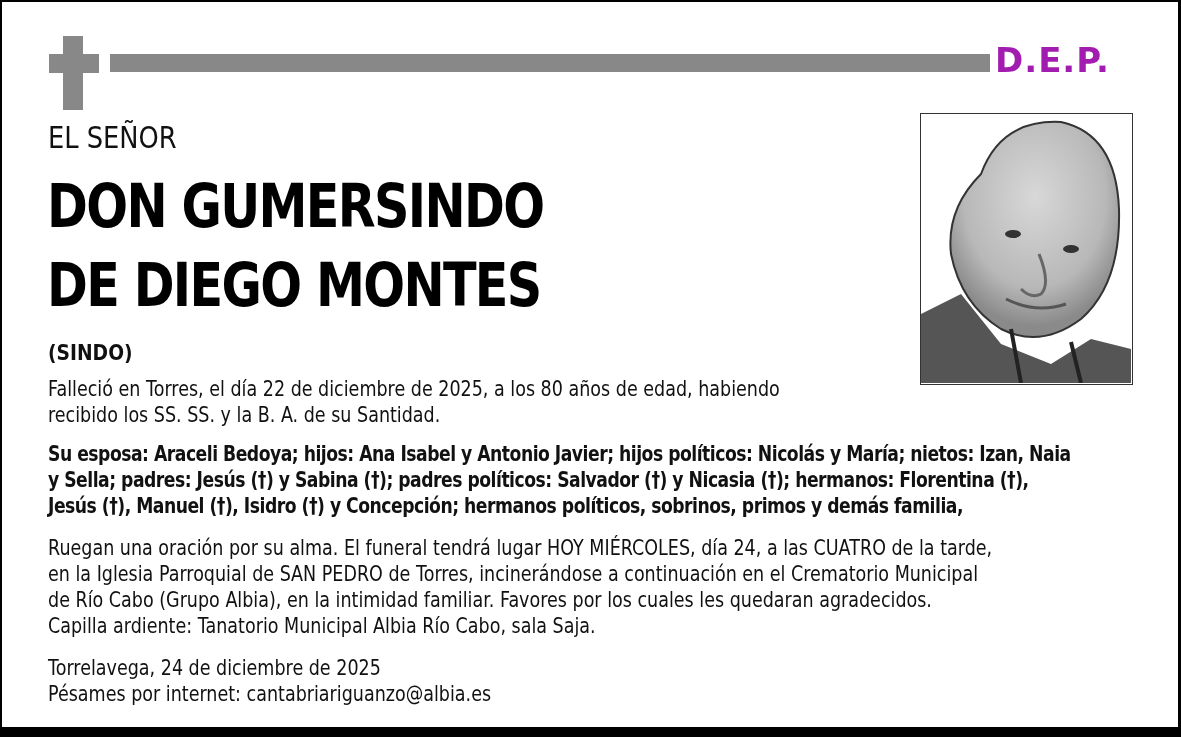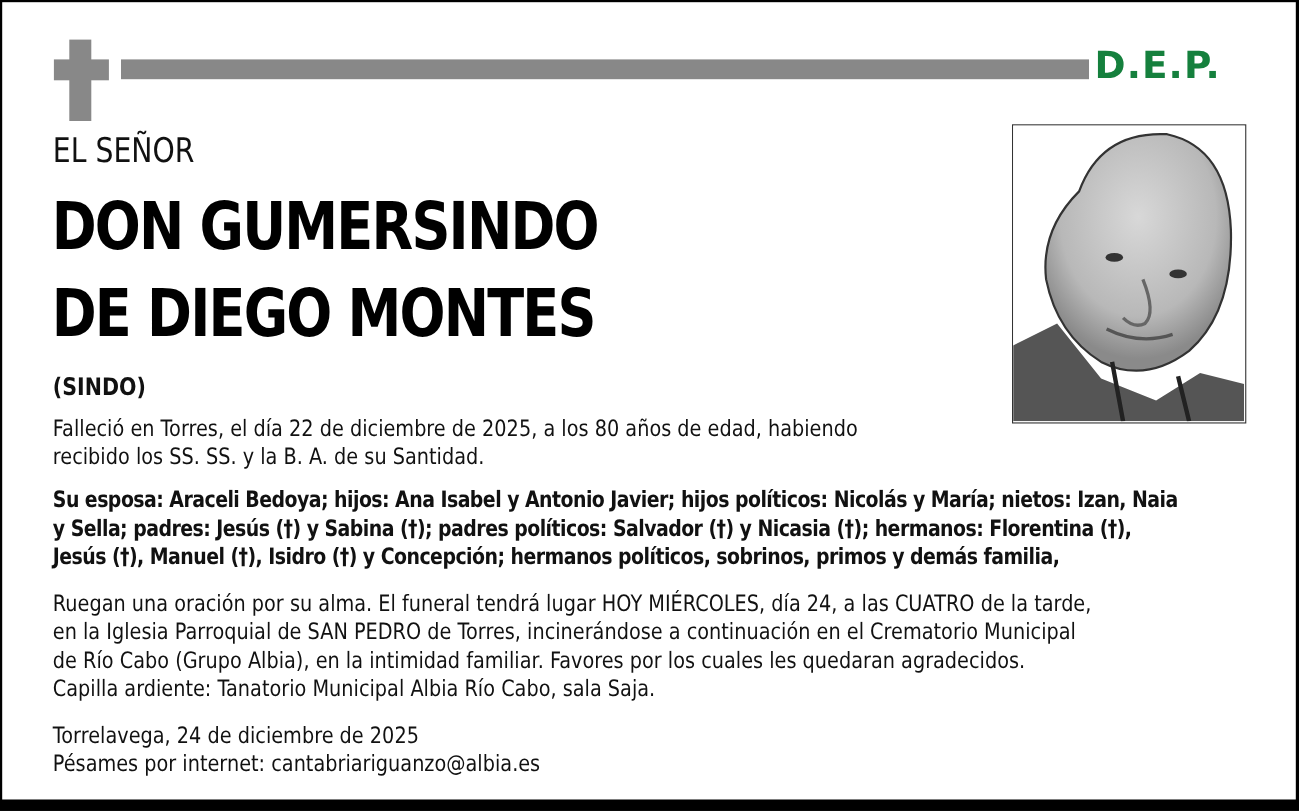--- a/index.html
+++ b/index.html
@@ -9,21 +9,21 @@
       background: #fff; color: #111;
       font-family: "Liberation Sans Narrow", "Liberation Sans", sans-serif;
     }
     .bottom-bar { position: absolute; left: 0; top: 727px; width: 1181px; height: 10px; background: #000; }
 
     .cross-v { position: absolute; left: 61px; top: 34px; width: 20px; height: 74px; background: #888; }
     .cross-h { position: absolute; left: 47px; top: 52px; width: 50px; height: 19px; background: #888; }
     .rule { position: absolute; left: 108px; top: 52px; width: 880px; height: 18px; background: #888; }
     .dep {
       position: absolute; left: 993px; top: 38px; font-family: "DejaVu Sans", sans-serif;
-      font-weight: bold; font-size: 34px; color: #15803d; letter-spacing: 1px; line-height: 40px;
+      font-weight: bold; font-size: 34px; color: #a21caf; letter-spacing: 1px; line-height: 40px;
     }
 
     .el-senor {
       position: absolute; left: 46px; top: 117px; font-size: 31px; line-height: 36px;
       font-family: "DejaVu Sans", sans-serif; transform: scaleX(0.83); transform-origin: left top;
       color: #111;
     }
     .name-line {
       position: absolute; left: 45px; font-family: "DejaVu Sans", sans-serif; font-weight: bold;
       font-size: 60px; line-height: 64px; color: #000; letter-spacing: -2px;

